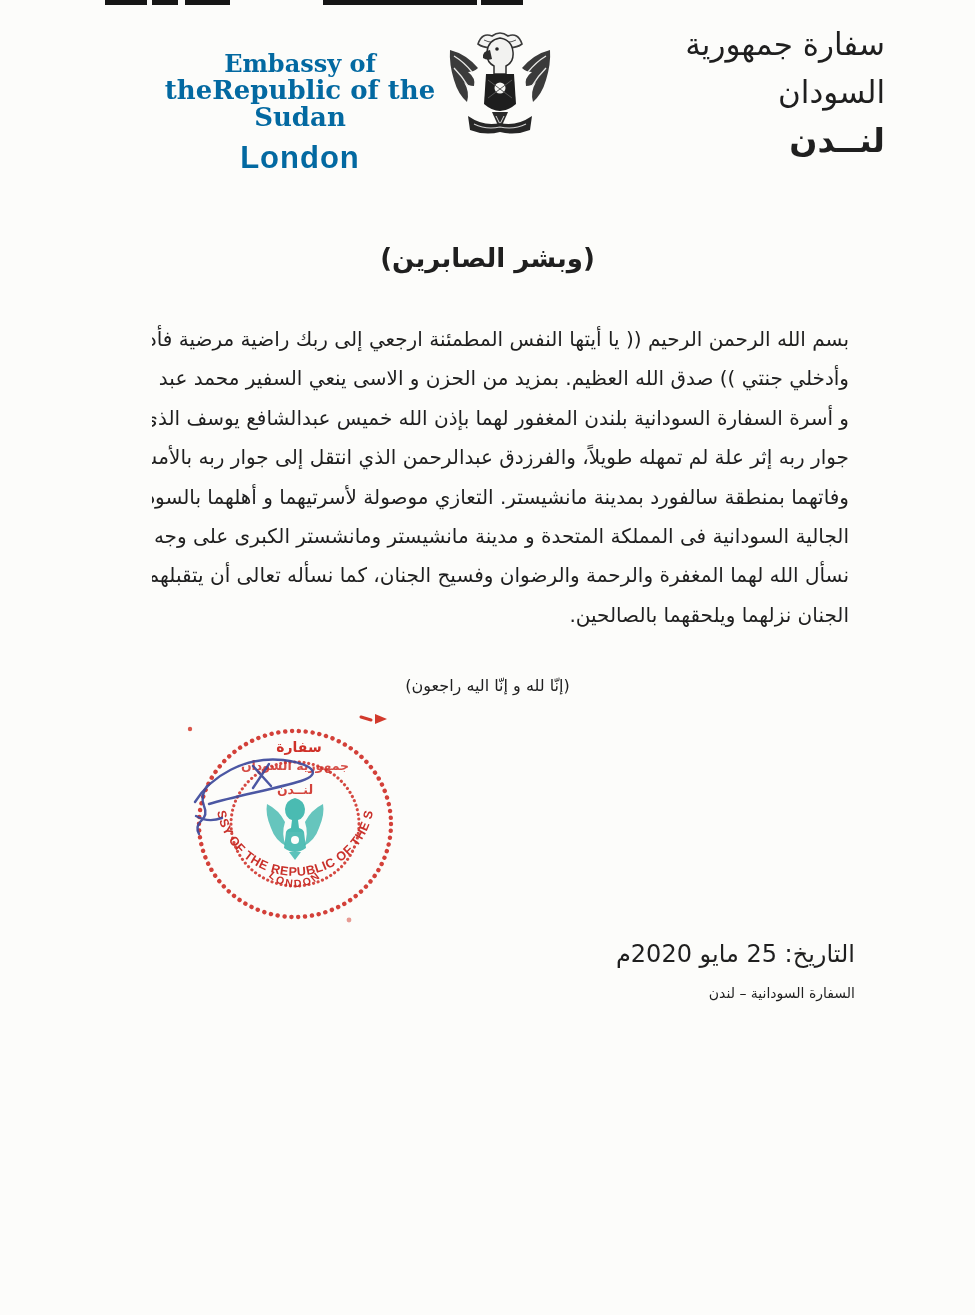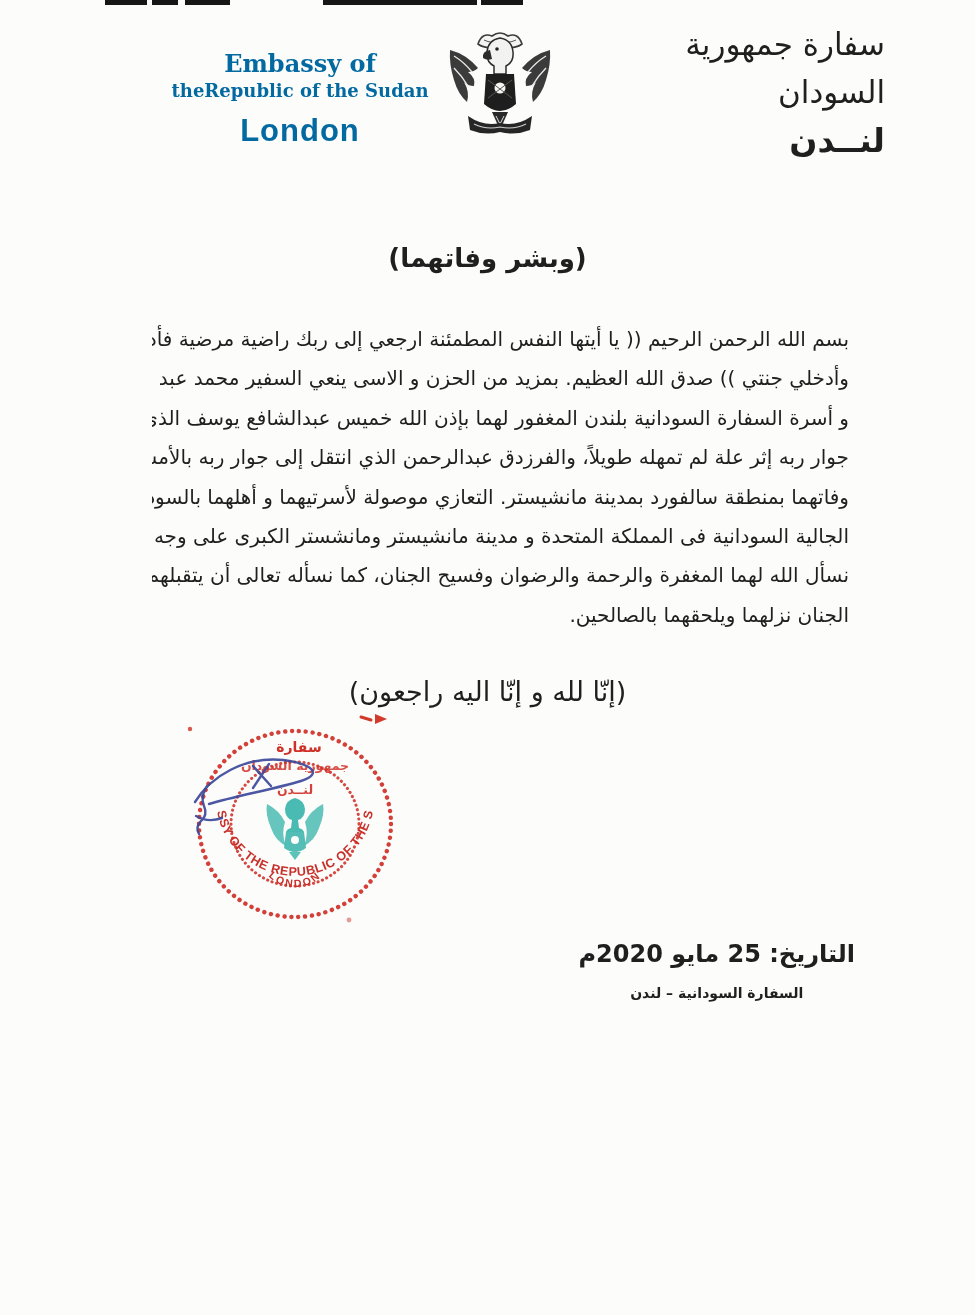--- a/index.html
+++ b/index.html
@@ -10,21 +10,21 @@
     font-family:"DejaVu Sans", sans-serif; color:#1f1f1f;
   }
   .artifact { position:absolute; top:0; height:5px; background:#161616; }
 
   
   .hdr-en {
     position:absolute; left:152px; top:50px; width:296px; text-align:center;
     font-family:"DejaVu Serif", serif; font-weight:bold; color:#0369a1;
   }
   .hdr-en .l1 { font-size:24px; line-height:27px; }
-  .hdr-en .l2 { font-size:18px; line-height:27px; }
+  .hdr-en .l2 { font-size:26px; line-height:27px; }
   .hdr-en .city { font-family:"Liberation Sans", sans-serif; font-size:31px; margin-top:9px; letter-spacing:1px; }
 
   .coa { position:absolute; left:440px; top:24px; width:120px; height:120px; }
 
   .hdr-ar { position:absolute; left:585px; top:20px; width:300px; text-align:right; direction:rtl; }
   .hdr-ar .l1 { font-size:31px; line-height:48px; font-weight:500; }
   .hdr-ar .city { font-size:33px; line-height:50px; font-weight:bold; }
 
   
   .doc-title {
@@ -33,28 +33,28 @@
   }
   .body-text { position:absolute; left:152px; top:320px; width:697px; direction:rtl; font-size:20px; }
   .body-line {
     height:39.4px; line-height:39.4px; overflow:hidden;
     text-align:justify; text-align-last:justify; white-space:nowrap;
   }
   .body-line:last-child { text-align-last:right; }
 
   .closing {
     position:absolute; left:0; top:676px; width:975px; text-align:center;
-    direction:rtl; font-size:27px;
+    direction:rtl; font-size:16px;
   }
 
   
   .stamp { position:absolute; left:183px; top:706px; width:220px; height:222px; }
 
   
-  .footer { position:absolute; right:120px; top:936px; text-align:center; direction:rtl; font-weight:bold; }
+  .footer { position:absolute; right:120px; top:936px; text-align:right; direction:rtl; font-weight:normal; }
   .footer .date { font-size:24px; line-height:36px; }
   .footer .org  { font-size:14px; line-height:42px; }
 </style>
 </head>
 <body>
 
 <div class="page">
 
   <div class="artifact" style="left:105px;width:42px;"></div>
   <div class="artifact" style="left:152px;width:26px;"></div>
@@ -86,21 +86,21 @@
     <path d="M56 92 L60 100 M64 92 L60 100" stroke="#ddd" stroke-width="1" fill="none"></path>
     <path d="M28 92 Q44 103 60 99 Q76 103 92 92 L90 106 Q75 112 60 108 Q45 112 30 106 Z" fill="#262626"></path>
     <path d="M34 100 q12 6 26 3 q14 3 26 -3" stroke="#cfcfcf" stroke-width="1.2" fill="none"></path>
   </svg>
 
   <div class="hdr-ar">
     <div class="l1">سفارة جمهورية السودان</div>
     <div class="city">لنــدن</div>
   </div>
 
-  <div class="doc-title">(وبشر وفاتهما)</div>
+  <div class="doc-title">(وبشر الصابرين)</div>
 
   <div class="body-text">
     <div class="body-line">بسم الله الرحمن الرحيم (( يا أيتها النفس المطمئنة ارجعي إلى ربك راضية مرضية فأدخلي في عبادي</div>
     <div class="body-line">وأدخلي جنتي )) صدق الله العظيم. بمزيد من الحزن و الاسى ينعي السفير محمد عبد الله إدريس</div>
     <div class="body-line">و أسرة السفارة السودانية بلندن المغفور لهما بإذن الله خميس عبدالشافع يوسف الذى انتقل إلى</div>
     <div class="body-line">جوار ربه إثر علة لم تمهله طويلاً، والفرزدق عبدالرحمن الذي انتقل إلى جوار ربه بالأمس وحدثت</div>
     <div class="body-line">وفاتهما بمنطقة سالفورد بمدينة مانشيستر. التعازي موصولة لأسرتيهما و أهلهما بالسودان و لعموم</div>
     <div class="body-line">الجالية السودانية فى المملكة المتحدة و مدينة مانشيستر ومانشستر الكبرى على وجه الخصوص.</div>
     <div class="body-line">نسأل الله لهما المغفرة والرحمة والرضوان وفسيح الجنان، كما نسأله تعالى أن يتقبلهما بقبول حسن</div>
     <div class="body-line">الجنان نزلهما ويلحقهما بالصالحين.</div>

